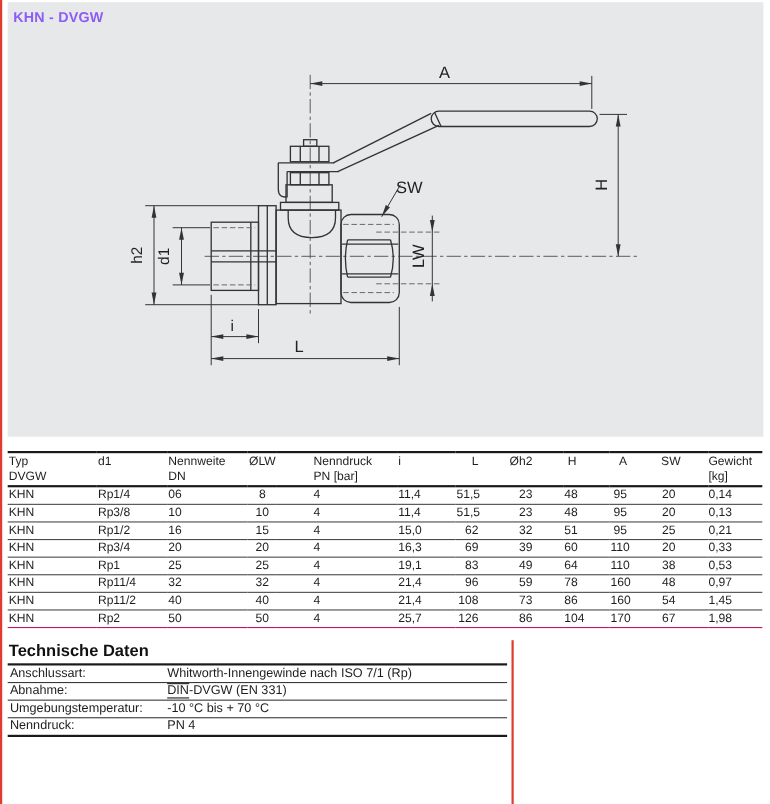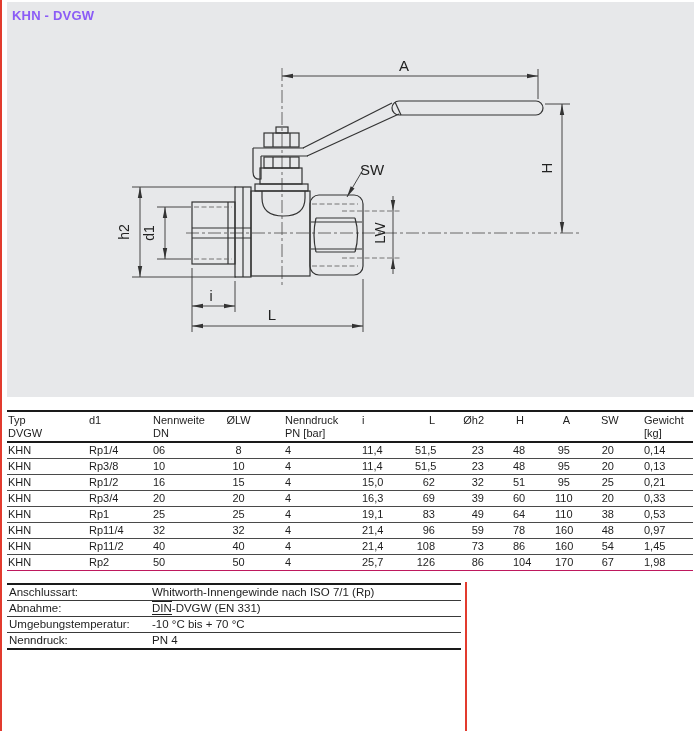--- a/index.html
+++ b/index.html
@@ -337,20 +337,21 @@
         <td>86</td>
         <td>104</td>
         <td>170</td>
         <td>67</td>
         <td>1,98</td>
       </tr>
     </tbody>
 </table>
 
 <div class="tech">
+  <div class="tech-heading">Technische Daten</div>
   <table>
     <tbody>
         <tr>
           <td class="t-label">Anschlussart:</td>
           <td class="t-value"><span>Whitworth-Innengewinde nach ISO 7/1 (Rp)</span></td>
         </tr>
         <tr>
           <td class="t-label">Abnahme:</td>
           <td class="t-value"><span class="din-mark">DIN</span><span>-DVGW (EN 331)</span></td>
         </tr>

